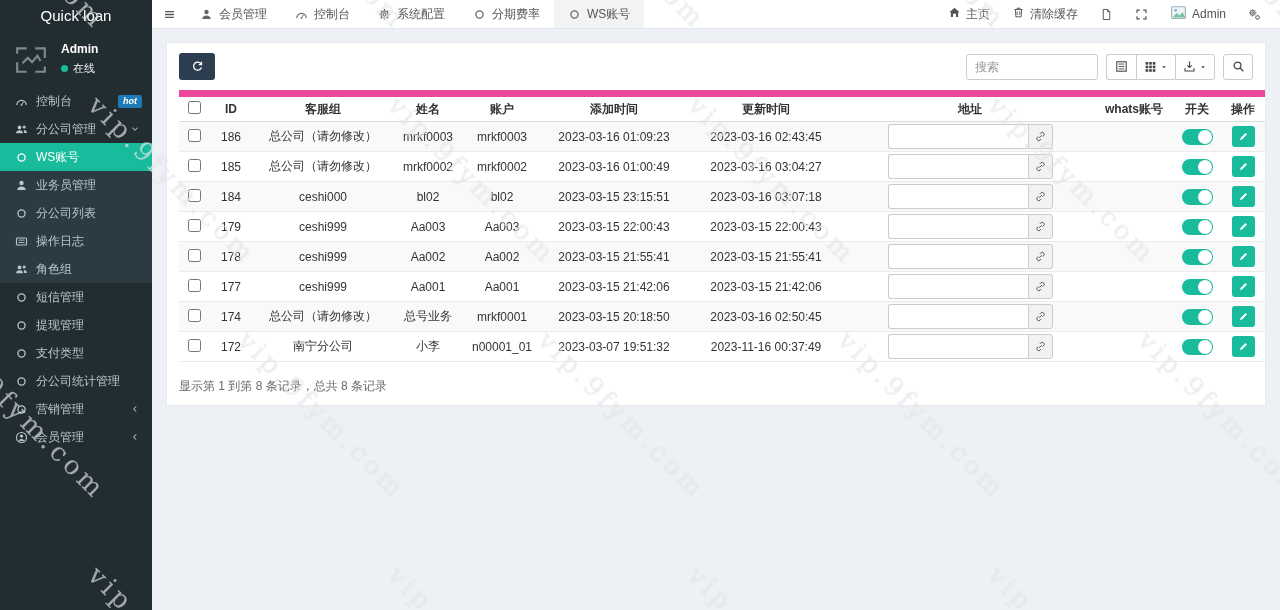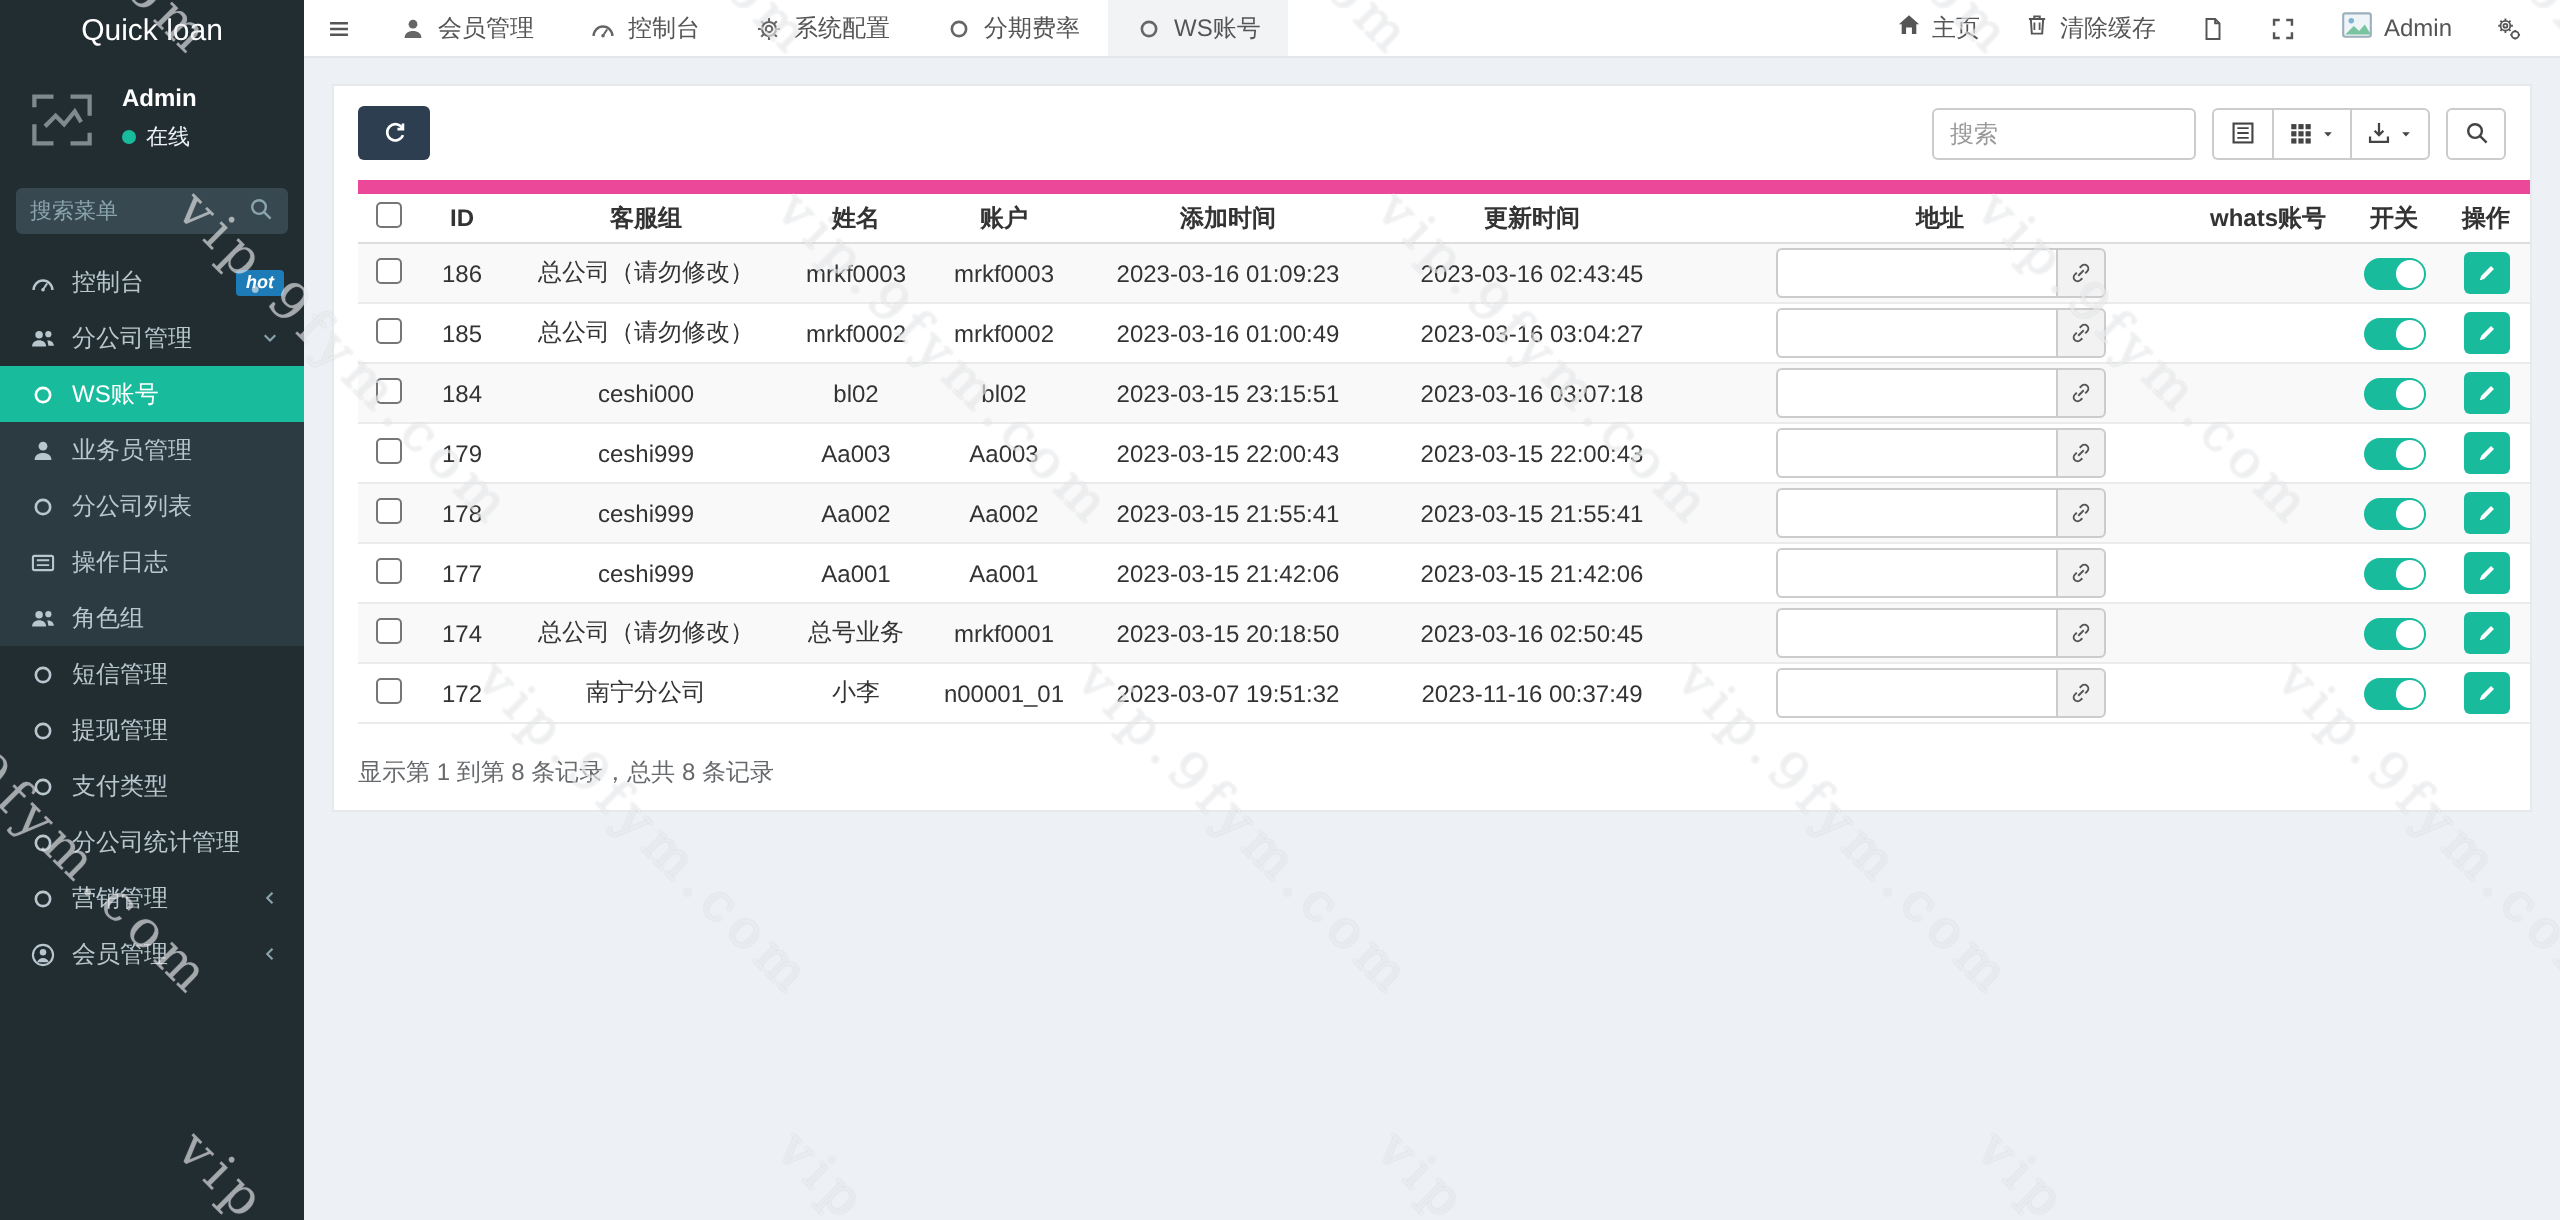--- a/index.html
+++ b/index.html
@@ -126,29 +126,20 @@
           </svg>
         </span>
       </div>
     <div class="user-meta">
       <div class="user-name">Admin</div>
       <div class="user-status">
         <span class="status-dot"></span>
         <span>在线</span>
       </div>
     </div>
-  </div>
-  <div class="sidebar-search">
-    <input type="text" placeholder="搜索菜单" style="">
-    <span id="sidebarSearchIcon"><span class="icon">
-          <svg viewBox="0 0 16 16">
-            <circle cx="6.8" cy="6.8" r="4.2" fill="none" stroke="currentColor" stroke-width="1.5"></circle>
-            <path d="M9.9 9.9l4 4" stroke="currentColor" stroke-width="1.5"></path>
-          </svg>
-        </span></span>
   </div>
   <ul class="menu" id="sidebarMenu">
       <li class="menu-item">
         <span class="icon">
           <svg viewBox="0 0 16 16">
             <path d="M2.2 12.3a5.8 5.8 0 1 1 11.6 0" fill="none" stroke="currentColor" stroke-width="1.5"></path>
             <path d="M8 12l2.6-3.8" stroke="currentColor" stroke-width="1.2" fill="none"></path>
             <circle cx="8" cy="12.2" r="1.1" fill="currentColor"></circle>
           </svg>
         </span>

